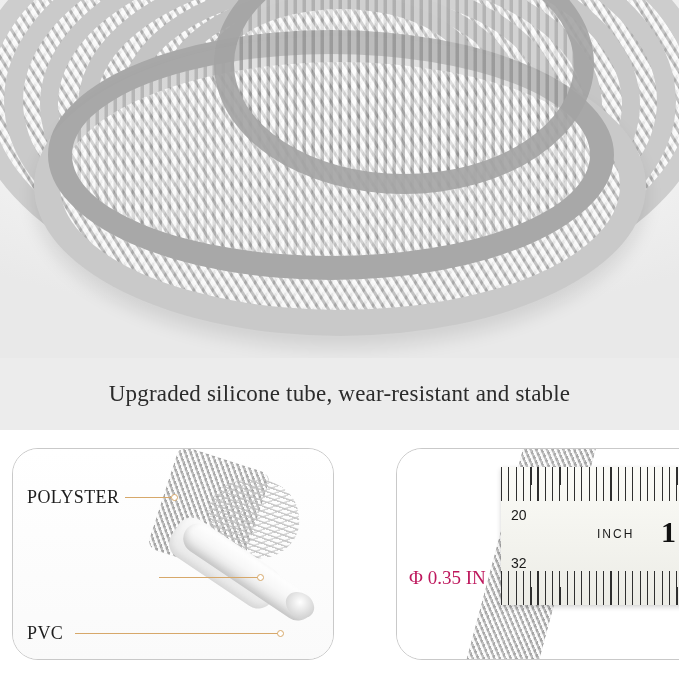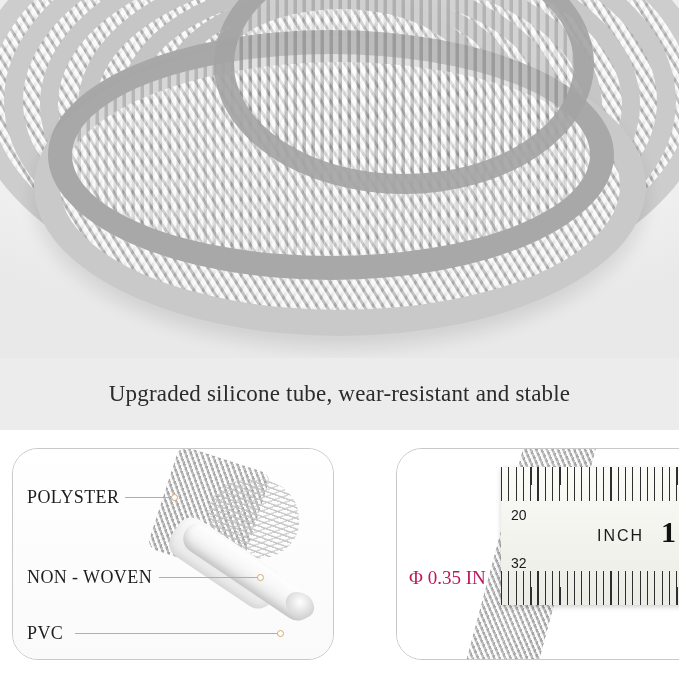--- a/index.html
+++ b/index.html
@@ -238,21 +238,21 @@
   }
   .ruler-num {
     position: absolute;
     font-family: "Liberation Sans", sans-serif;
     font-size: 14px;
     color: #1a1a1a;
   }
   .ruler-inch {
     position: absolute;
     font-family: "Liberation Sans", sans-serif;
-    font-size: 16px;
+    font-size: 12px;
     letter-spacing: 2px;
     color: #1a1a1a;
   }
   .ruler-big {
     position: absolute;
     font-family: "Liberation Serif", serif;
     font-size: 30px;
     font-weight: bold;
     color: #111111;
   }
@@ -301,21 +301,20 @@
       <div class="cable-braid"></div>
       <div class="frayed"></div>
       <div class="nonwoven"></div>
       <div class="pvc-tube"></div>
       <div class="pvc-end"></div>
 
       <div class="lbl" style="left:14px; top:38px;">POLYSTER</div>
       <div class="lead" style="left:112px; top:48px; width:48px;"></div>
       <div class="dot" style="left:158px; top:45px;"></div>
 
-      <div class="lbl" style="left:14px; top:118px;">NON - WOVEN</div>
       <div class="lead" style="left:146px; top:128px; width:100px;"></div>
       <div class="dot" style="left:244px; top:125px;"></div>
 
       <div class="lbl" style="left:14px; top:174px;">PVC</div>
       <div class="lead" style="left:62px; top:184px; width:204px;"></div>
       <div class="dot" style="left:264px; top:181px;"></div>
     </div>
 
     <div class="panel panel-right">
       <div class="rp-bg"></div>

